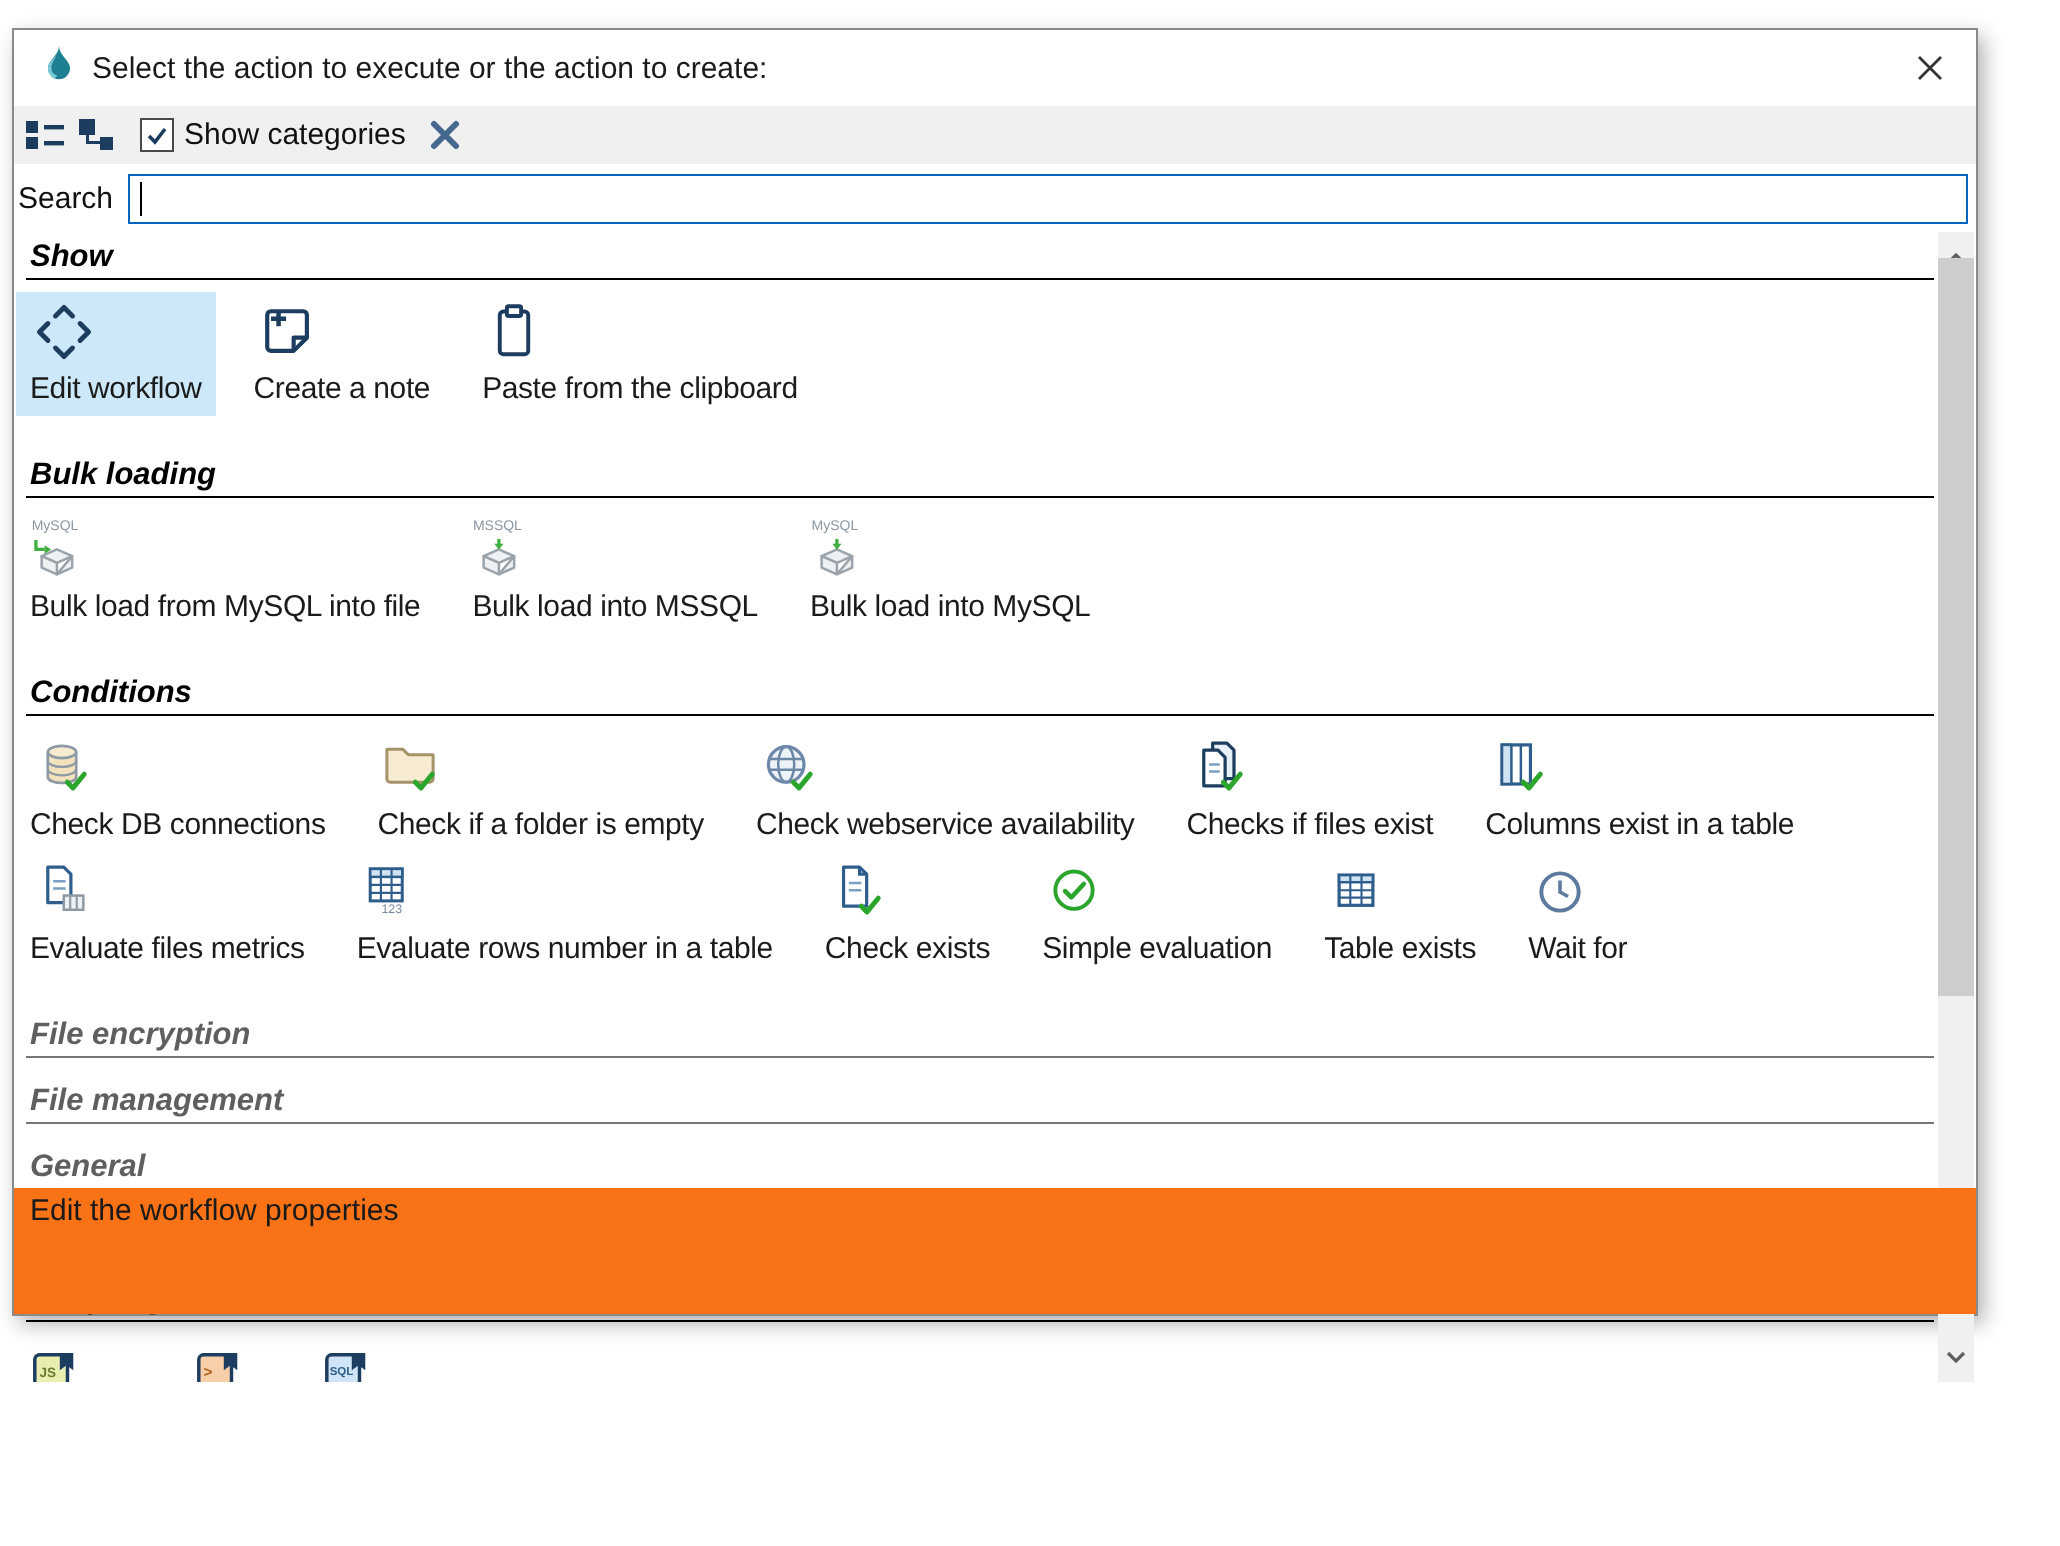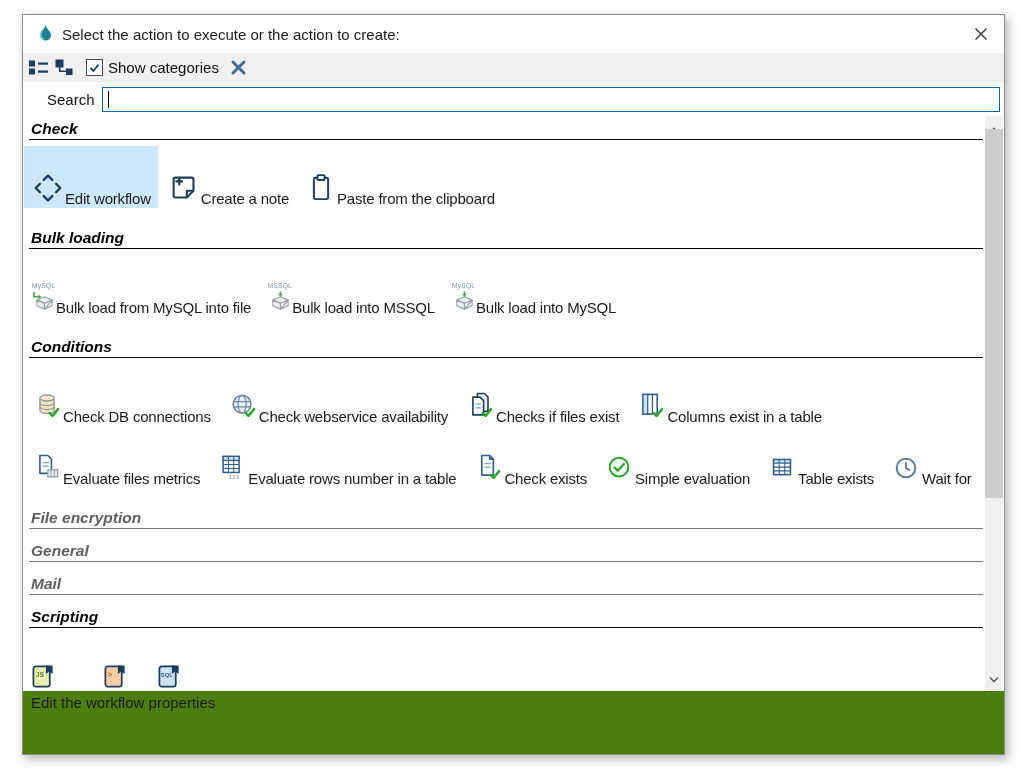--- a/index.html
+++ b/index.html
@@ -1,50 +1,50 @@
 <!DOCTYPE html>
 <html><head>
 <meta charset="utf-8">
 <style>
 html,body{margin:0;padding:0}
 body{width:1030px;height:773px;background:#fff;font-family:"Liberation Sans",sans-serif;position:relative;overflow:hidden}
-.dialog{position:absolute;left:22px;top:14px;width:983px;height:741px;box-sizing:border-box;background:#fff;border:1px solid #8a8a8a;box-shadow:3px 4px 10px rgba(0,0,0,.3)}
+.dialog{position:absolute;left:6px;top:14px;width:983px;height:644px;box-sizing:border-box;background:#fff;border:1px solid #8a8a8a;box-shadow:3px 4px 10px rgba(0,0,0,.3)}
 .titlebar{height:38px;display:flex;align-items:center;padding-left:14px}
 .title{font-size:15px;color:#1a1a1a;margin-left:8px}
 .close-btn{margin-left:auto;margin-right:12px;width:22px;height:22px;display:flex;align-items:center;justify-content:center}
 .toolbar{height:29px;background:#f0f0f0;display:flex;align-items:center;padding-left:4px}
 .tb-btn{width:22px;height:24px;display:flex;align-items:center;justify-content:center;margin-right:4px}
 .checkbox-row{display:flex;align-items:center;margin-left:7px}
 .cb-box{width:15px;height:15px;background:#fff;border:1px solid #4a4a4a;display:flex;align-items:center;justify-content:center}
 .cb-label{font-size:15px;margin-left:5px;color:#111}
 .tb-x{margin-left:11px;display:flex;align-items:center}
 .search-row{height:34px;display:flex;align-items:center;background:#fff}
-.search-label{font-size:15px;margin-left:24px;color:#111}
+.search-label{font-size:15px;margin-left:2px;color:#111}
 .search-wrap{flex:1;margin-left:7px;margin-right:4px;position:relative;height:25px}
 .search-input{width:100%;height:100%;box-sizing:border-box;border:1.5px solid #0067c0;outline:none;font-size:14px;padding:0 4px;font-family:"Liberation Sans",sans-serif}
 .caret{position:absolute;left:6px;top:4px;width:1px;height:17px;background:#000}
 .list{position:relative;height:575px;overflow:hidden}
 .section{margin-right:21px}
 .cat-header{margin:13px 3px 0 8px;font-size:15.5px;font-weight:bold;font-style:italic;line-height:18px;color:#000}
 .section.muted .cat-header{color:#5f5f5f}
 .cat-line{height:1px;background:#000;margin:1px 0 0 6px}
 .section.muted .cat-line{background:#777}
 .section:first-child .cat-header{margin-top:4px}
 .items{display:flex;flex-wrap:wrap;margin:6px 0 21px 1px}
-.item{display:flex;flex-direction:row;align-items:flex-end;height:62px;padding:0 7px;margin-right:2px;box-sizing:border-box}
+.item{display:flex;flex-direction:column;align-items:flex-start;height:62px;padding:0 7px;margin-right:12px;box-sizing:border-box}
 .item.selected{background:#cde8f8}
 .item.no-label{justify-content:flex-start}
 .icon-box{height:40px;display:flex;flex-direction:column;align-items:center;justify-content:center}
 .badge{font-size:7px;color:#8a97a3;line-height:8px;margin-bottom:1px}
 .ilabel{font-size:15px;color:#1b1b1b;line-height:18px;white-space:nowrap;letter-spacing:-0.2px}
 .scrollbar{position:absolute;top:0;right:1px;width:18px;height:575px;background:#f0f0f0}
 .sb-thumb{position:absolute;top:13px;left:0;width:18px;height:369px;background:#cdcdcd}
 .sb-up{position:absolute;top:4px;left:4px}
 .sb-down{position:absolute;bottom:4px;left:4px}
-.statusbar{position:absolute;left:0;bottom:0;width:100%;height:63px;background:#4d7c0f;box-sizing:border-box;padding:3px 0 0 8px;font-size:15px;color:#1a1a1a;z-index:5}
+.statusbar{position:absolute;left:0;bottom:0;width:100%;height:63px;background:#f97316;box-sizing:border-box;padding:3px 0 0 8px;font-size:15px;color:#1a1a1a;z-index:5}
 </style>
 </head>
 <body>
 
 <div class="dialog">
   <div class="titlebar">
     <span><svg viewBox="0 0 20 22" width="17" height="19">
           <path d="M10 1 C10 6.5 3.5 9.5 3.5 14 a6.5 6.5 0 0 0 13 0 C16.5 9.5 10 6.5 10 1 Z" fill="#1d7f91"></path>
           <path d="M9.2 5 C8 8.5 5.5 10.5 5.5 14 a4.5 4.5 0 0 0 3.5 4.4 l-1.5 1.8 a6.5 6.5 0 0 1 -4 -6.2 C3.8 10.5 8 8 9.2 5 Z" fill="#7ccbd8"></path>
         </svg></span>
@@ -92,21 +92,21 @@
   <div class="search-row">
     <span class="search-label">Search</span>
     <span class="search-wrap">
       <input class="search-input" value="" style="">
       <span class="caret"></span>
     </span>
   </div>
   <div class="list">
     <div id="cats">
         <div class="section has-items">
-          <div class="cat-header">Check</div>
+          <div class="cat-header">Show</div>
           <div class="cat-line"></div>
           <div class="items">
             <div class="item selected">
               <div class="icon-box">
                 <svg viewBox="0 0 36 36" width="34" height="34">
                   <g fill="none" stroke="#1c3d5f" stroke-width="2.6" stroke-linecap="round" stroke-linejoin="round">
                     <path d="M13.5 9.5 L18 5 L22.5 9.5"></path>
                     <path d="M26.5 13.5 L31 18 L26.5 22.5"></path>
                     <path d="M22.5 26.5 L18 31 L13.5 26.5"></path>
                     <path d="M9.5 22.5 L5 18 L9.5 13.5"></path>
@@ -198,20 +198,29 @@
                   <ellipse cx="18" cy="9" rx="8" ry="3.4" fill="#f8ecd0" stroke="#8e9aa5" stroke-width="1.5"></ellipse>
                   <path d="M10 14 c0 1.9 3.6 3.4 8 3.4 s8 -1.5 8 -3.4 M10 18.7 c0 1.9 3.6 3.4 8 3.4 s8 -1.5 8 -3.4" fill="none" stroke="#8e9aa5" stroke-width="1.3"></path>
                   <path d="M21 26 l3.2 3.2 L30.5 21.5" fill="none" stroke="#2ba52b" stroke-width="2.8" stroke-linecap="round" stroke-linejoin="round"></path>
                 </svg>
               </div>
               <div class="ilabel">Check DB connections</div>
             </div>
             <div class="item">
               <div class="icon-box">
                 <svg viewBox="0 0 36 36" width="32" height="32">
+                  <path d="M5 10.5 v-3 h9 l3 3 h14 v13.5 a2 2 0 0 1 -2 2 H7 a2 2 0 0 1 -2 -2 Z" fill="#f7ecd2" stroke="#a5946a" stroke-width="1.7" stroke-linejoin="round"></path>
+                  <path d="M21 26 l3.2 3.2 L30.5 21.5" fill="none" stroke="#2ba52b" stroke-width="2.8" stroke-linecap="round" stroke-linejoin="round"></path>
+                </svg>
+              </div>
+              <div class="ilabel">Check if a folder is empty</div>
+            </div>
+            <div class="item">
+              <div class="icon-box">
+                <svg viewBox="0 0 36 36" width="32" height="32">
                   <circle cx="17" cy="16" r="10" fill="#eef3f8" stroke="#6d87a8" stroke-width="1.8"></circle>
                   <ellipse cx="17" cy="16" rx="4.5" ry="10" fill="none" stroke="#6d87a8" stroke-width="1.4"></ellipse>
                   <path d="M7.5 13 h19 M7.5 19 h19" fill="none" stroke="#6d87a8" stroke-width="1.4"></path>
                   <path d="M21 26 l3.2 3.2 L30.5 21.5" fill="none" stroke="#2ba52b" stroke-width="2.8" stroke-linecap="round" stroke-linejoin="round"></path>
                 </svg>
               </div>
               <div class="ilabel">Check webservice availability</div>
             </div>
             <div class="item">
               <div class="icon-box">
@@ -293,20 +302,24 @@
                   <circle cx="18" cy="18" r="10.5" fill="#fff" stroke="#5b7a9d" stroke-width="2.2"></circle>
                   <path d="M18 11.5 V18 L22.5 20.5" fill="none" stroke="#5b7a9d" stroke-width="2"></path>
                 </svg>
               </div>
               <div class="ilabel">Wait for</div>
             </div>
           </div>
         </div>
         <div class="section muted">
           <div class="cat-header">File encryption</div>
+          <div class="cat-line"></div>
+        </div>
+        <div class="section muted">
+          <div class="cat-header">File management</div>
           <div class="cat-line"></div>
         </div>
         <div class="section muted">
           <div class="cat-header">General</div>
           <div class="cat-line"></div>
         </div>
         <div class="section muted">
           <div class="cat-header">Mail</div>
           <div class="cat-line"></div>
         </div>

